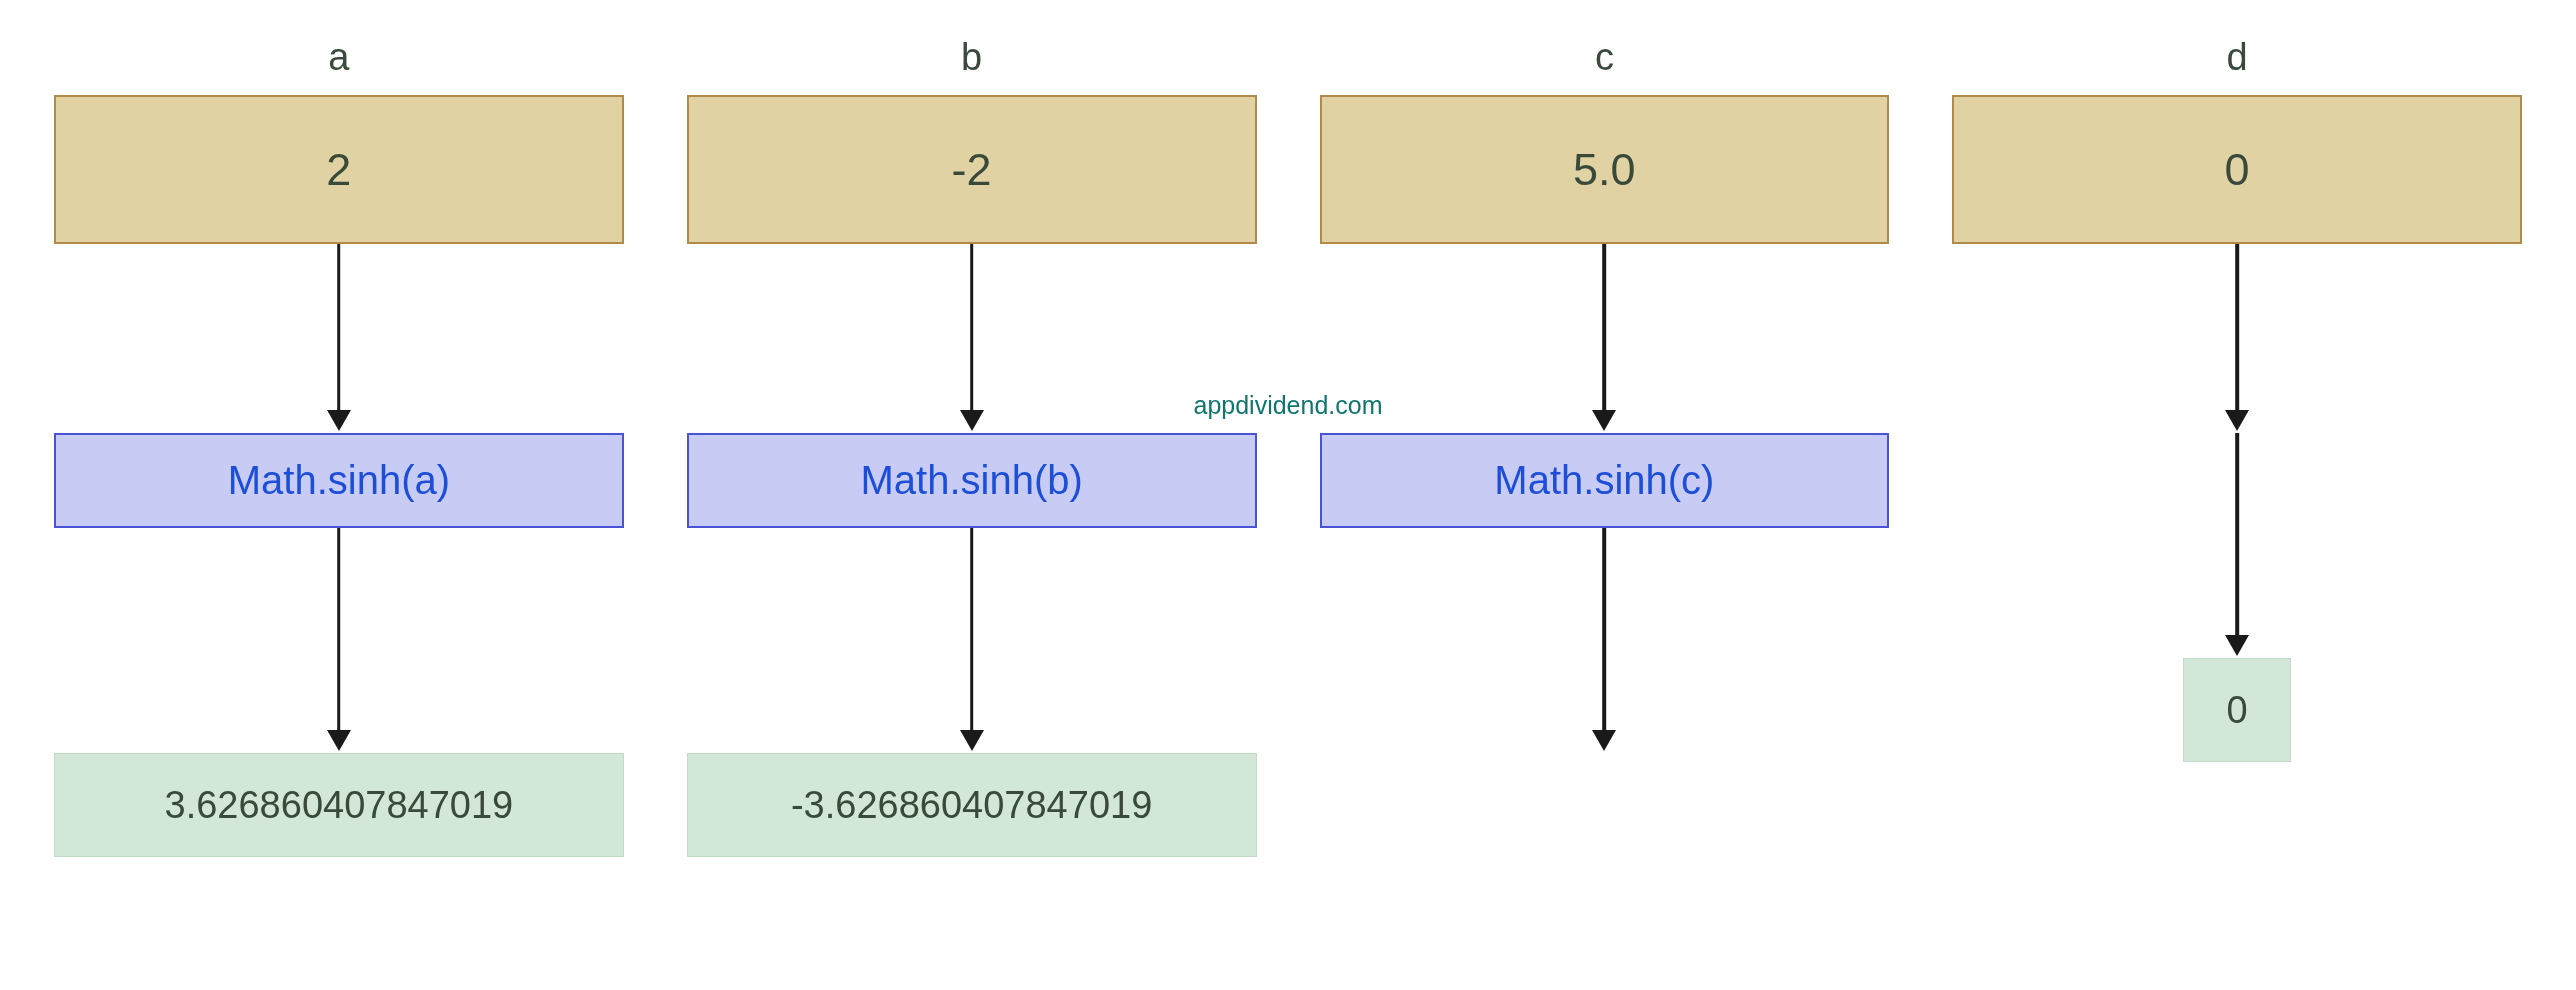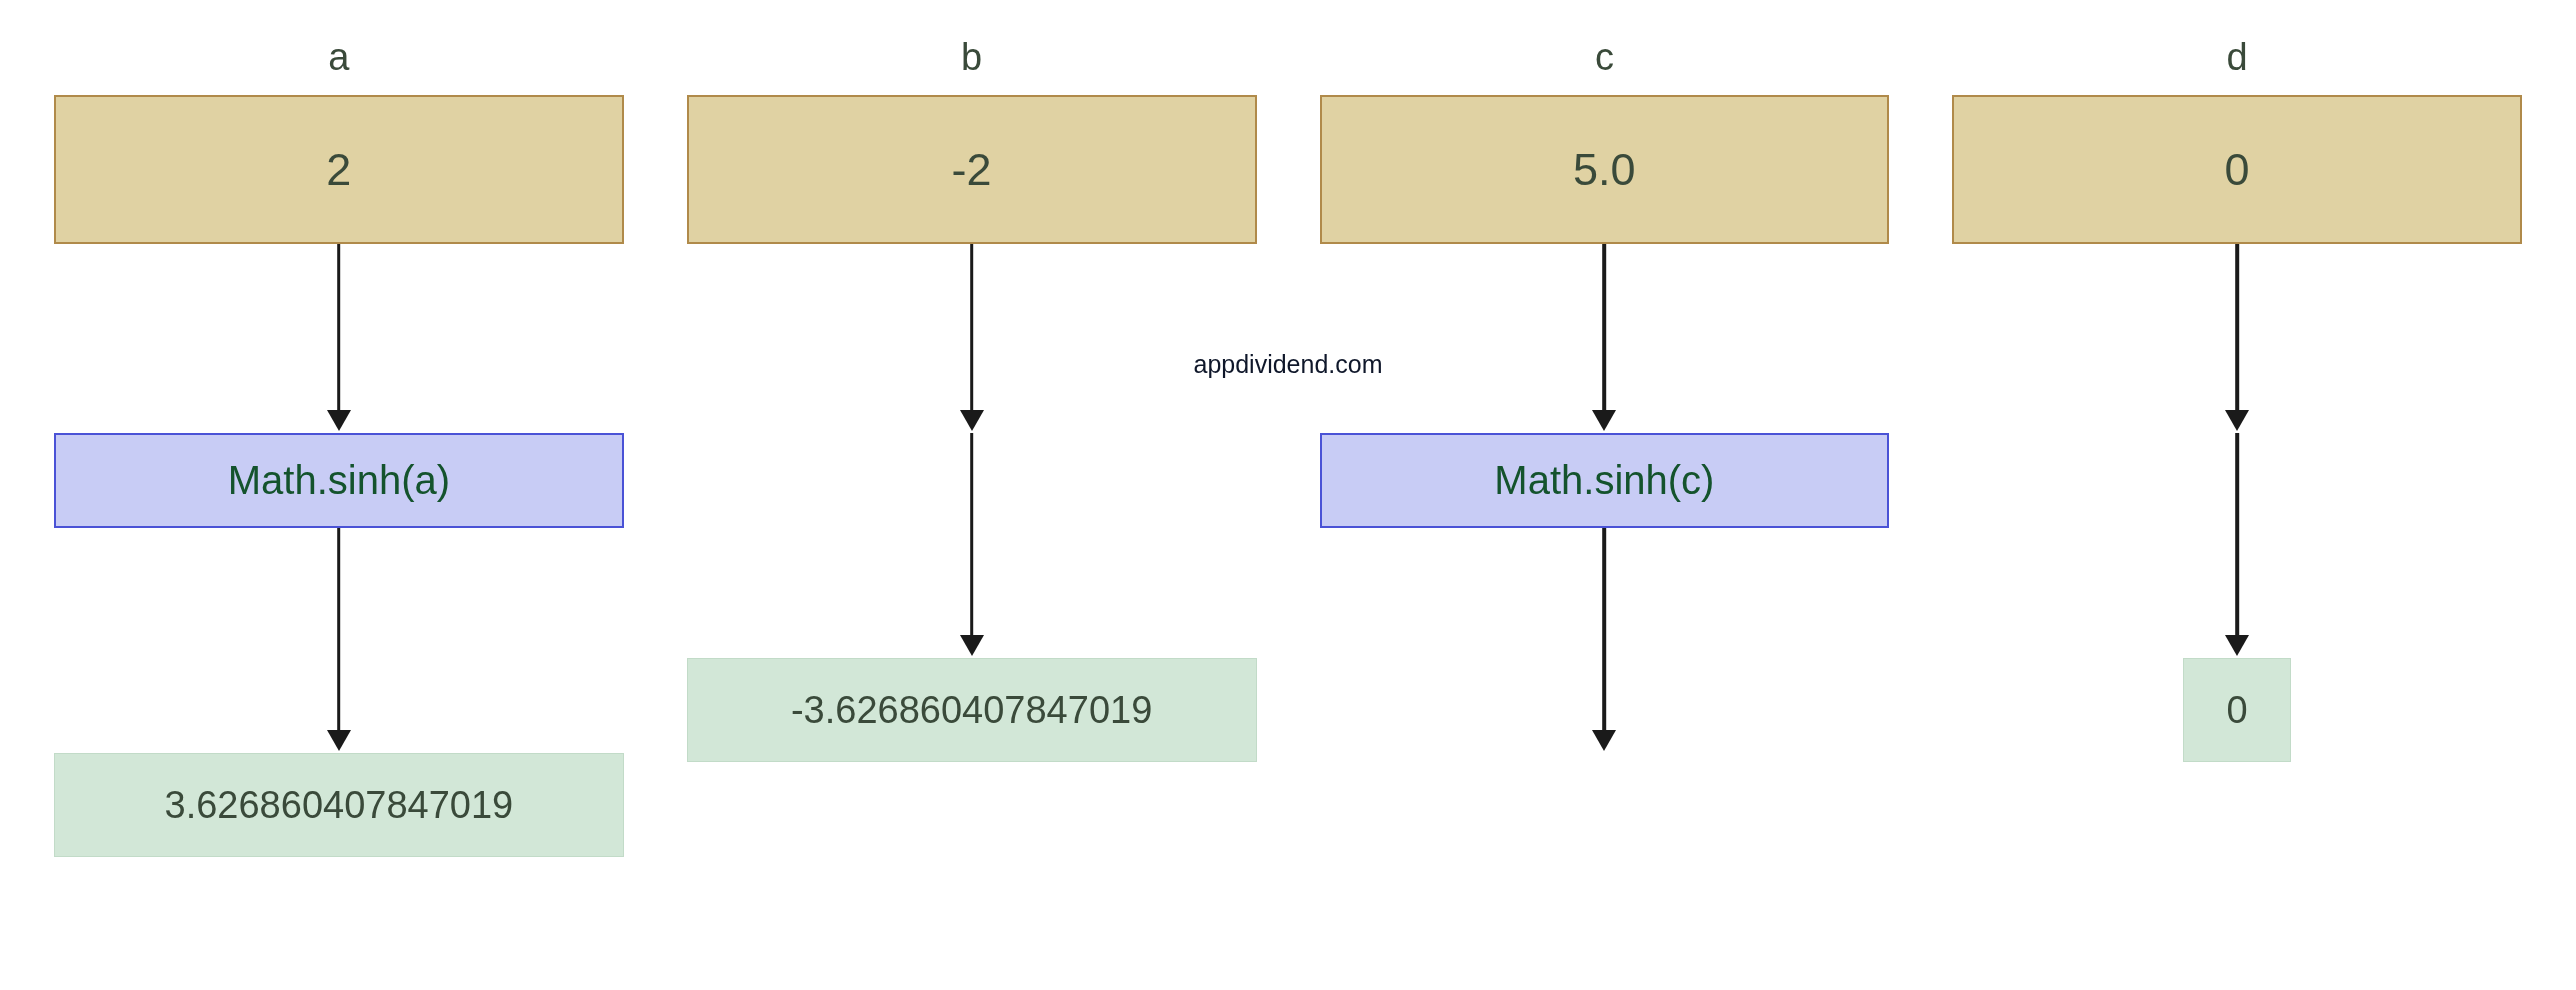--- a/index.html
+++ b/index.html
@@ -44,21 +44,21 @@
   .spacer1 { height: 189px; position: relative; width: 100%; }
   .fn-box {
     width: 100%;
     height: 95px;
     background: #c8ccf5;
     border: 2.7px solid #4a52d6;
     display: flex;
     align-items: center;
     justify-content: center;
     font-size: 40px;
-    color: #14532d;
+    color: #1d4ed8;
   }
   .spacer2 { height: 225px; position: relative; width: 100%; }
   .out-box {
     height: 104px;
     background: #d2e7d7;
     border: 1.8px solid #c2dbc8;
     display: flex;
     align-items: center;
     justify-content: center;
     font-size: 38px;
@@ -81,25 +81,25 @@
     left: 50%;
     bottom: 1.8px;
     transform: translateX(-50%);
     width: 0; height: 0;
     border-left: 12.6px solid transparent;
     border-right: 12.6px solid transparent;
     border-top: 21.6px solid #1a1a1a;
   }
   .watermark {
     position: absolute;
-    top: 348px;
+    top: 389px;
     left: 50%;
     transform: translateX(-50%);
     font-size: 25px;
-    color: #0f172a;
+    color: #0f766e;
     z-index: 5;
     background: #fff;
     padding: 1.8px 5.4px;
   }
 </style>
 </head>
 <body>
 
 <div class="watermark">appdividend.com</div>
 
@@ -120,20 +120,21 @@
     <div class="out-box out-wide">3.626860407847019</div>
   </div>
 
   <div class="col">
     <div class="var-label">b</div>
     <div class="input-box">-2</div>
     <div class="spacer1">
       <div class="arrow-line"></div>
       <div class="arrow-head"></div>
     </div>
+    <div class="fn-box">Math.sinh(b)</div>
     <div class="spacer2">
       <div class="arrow-line"></div>
       <div class="arrow-head"></div>
     </div>
     <div class="out-box out-wide">-3.626860407847019</div>
   </div>
 
   <div class="col">
     <div class="var-label">c</div>
     <div class="input-box">5.0</div>

